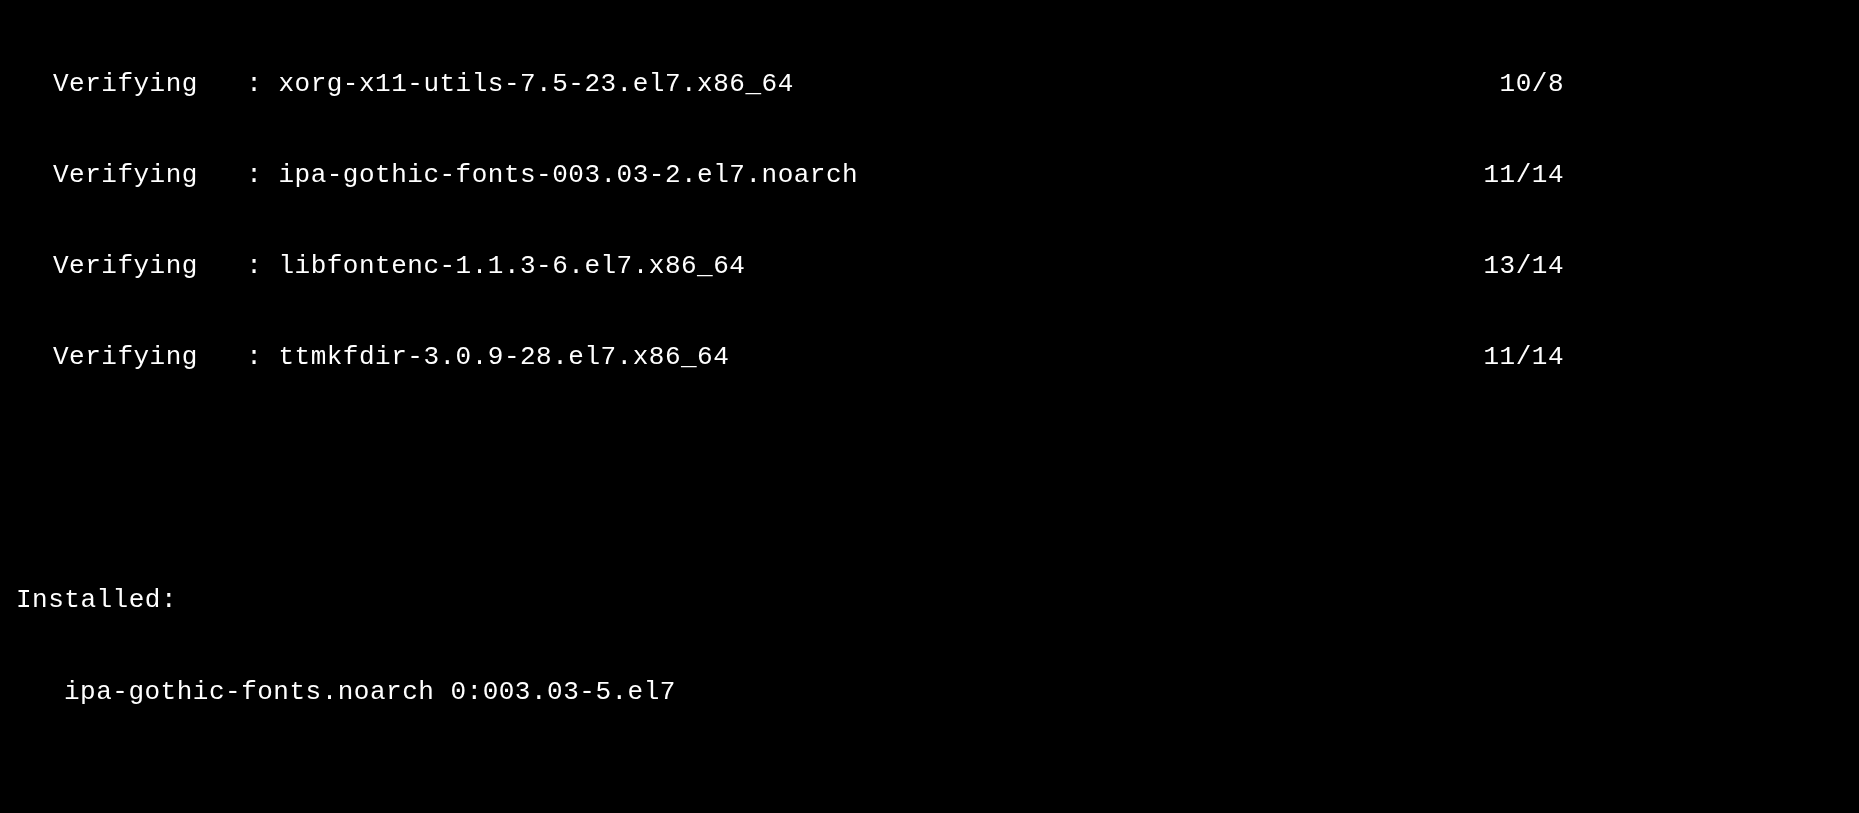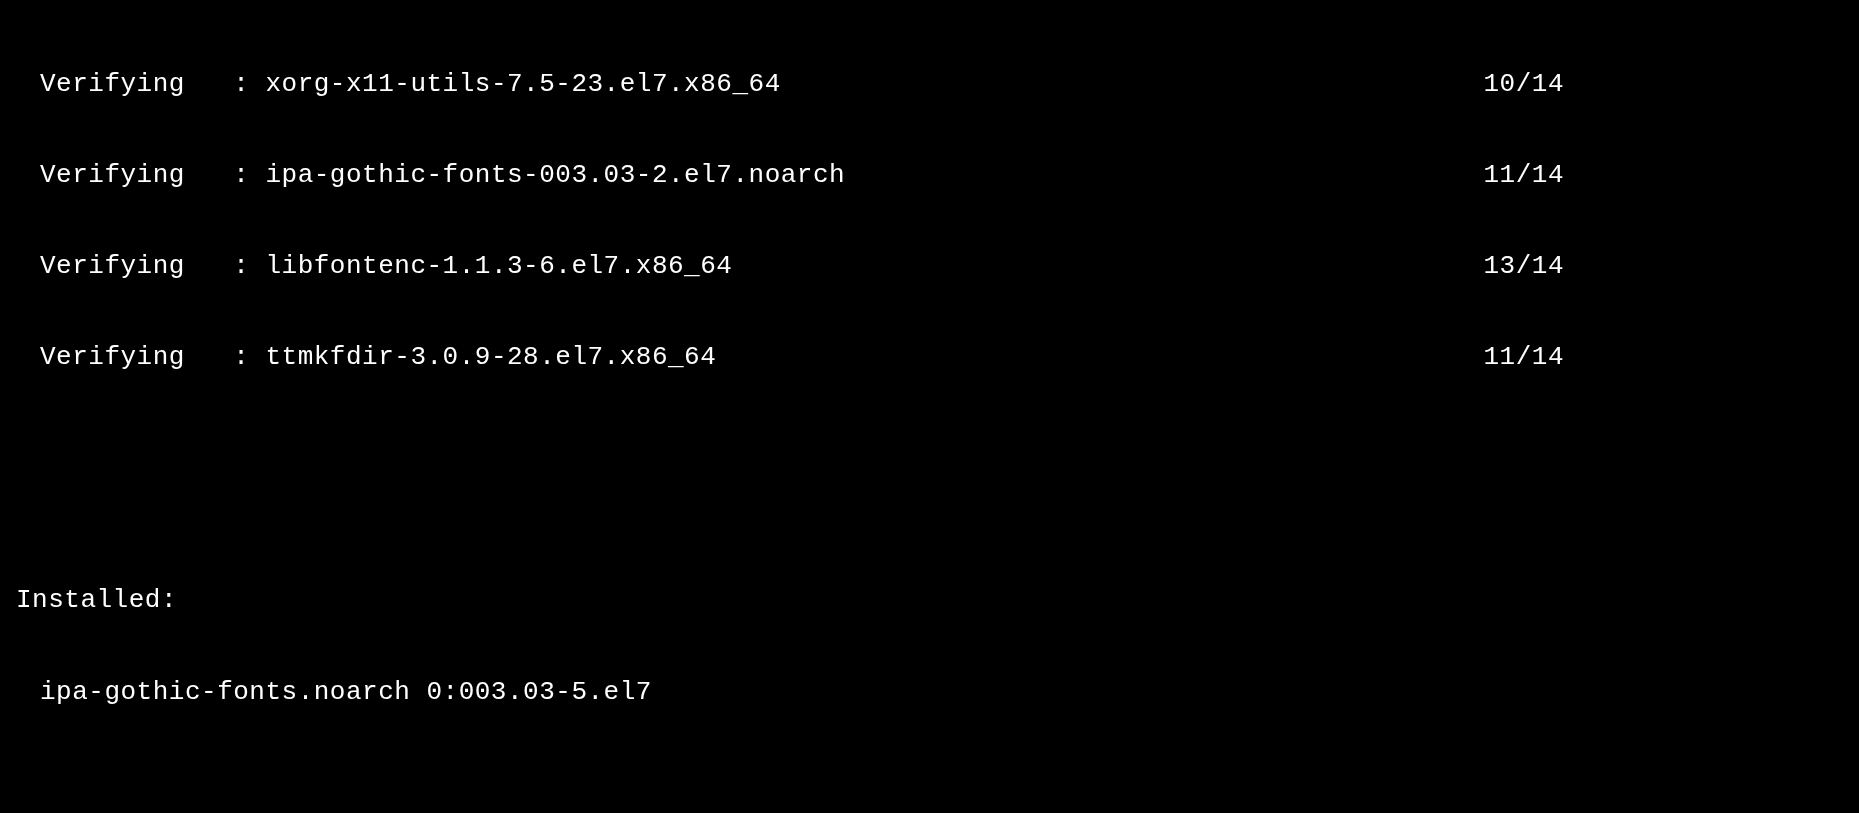--- a/index.html
+++ b/index.html
@@ -19,49 +19,49 @@
       height: 813px;
       letter-spacing: 0.5px;
     }
     .terminal {
       white-space: pre;
       padding-top: 8px;
     }
     .verify-row {
       display: flex;
       justify-content: space-between;
-      padding-left: 40px;
+      padding-left: 53px;
       padding-right: 295px;
     }
     .verify-label {
       display: inline-block;
     }
     .verify-pkg {
       display: inline-block;
     }
     .verify-count {
       display: inline-block;
     }
     .section-header {
       padding-left: 16px;
     }
     .indent {
-      padding-left: 40px;
+      padding-left: 64px;
     }
     .blank-line {
       height: 30px;
     }
   </style>
 </head>
 <body>
 
 <div class="terminal">
   <div class="verify-row">
     <span><span class="verify-label">Verifying   :</span> <span class="verify-pkg">xorg-x11-utils-7.5-23.el7.x86_64</span></span>
-    <span class="verify-count">10/14</span>
+    <span class="verify-count">10/8</span>
   </div>
   <div class="verify-row">
     <span><span class="verify-label">Verifying   :</span> <span class="verify-pkg">ipa-gothic-fonts-003.03-2.el7.noarch</span></span>
     <span class="verify-count">11/14</span>
   </div>
   <div class="verify-row">
     <span><span class="verify-label">Verifying   :</span> <span class="verify-pkg">libfontenc-1.1.3-6.el7.x86_64</span></span>
     <span class="verify-count">13/14</span>
   </div>
   <div class="verify-row">

